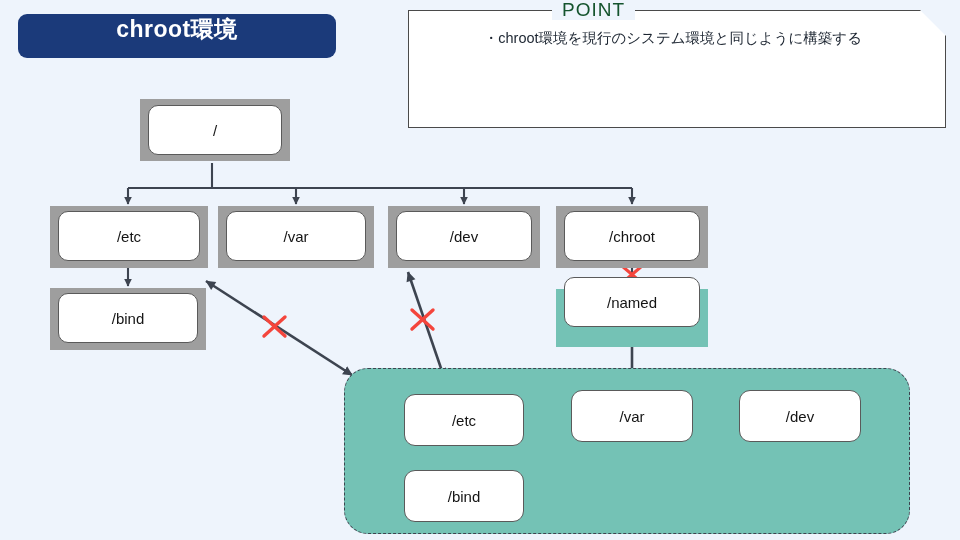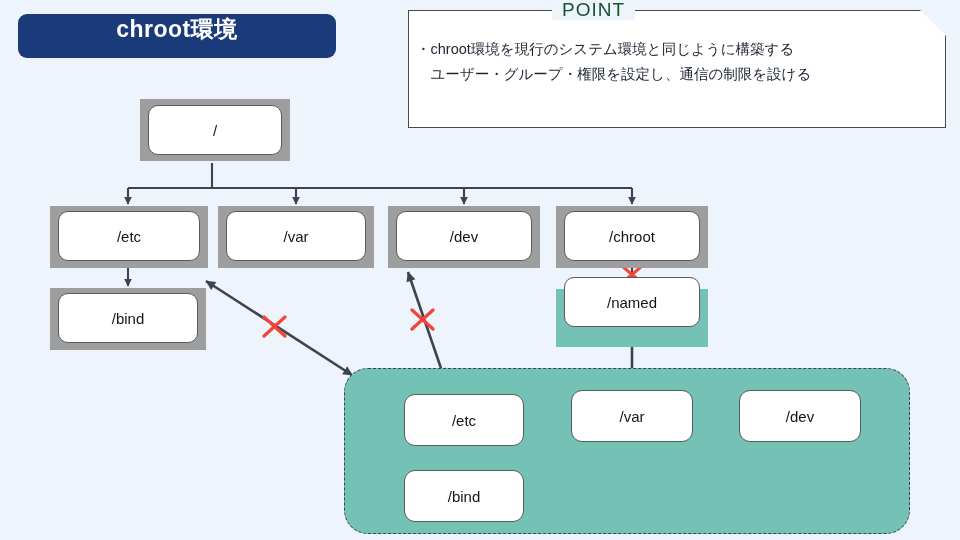--- a/index.html
+++ b/index.html
@@ -25,22 +25,22 @@
 
   
   .point-box{
     position:absolute;left:408px;top:10px;width:538px;height:118px;
     background:#ffffff;
     border:1.4px solid #4a4a4a;
     box-sizing:border-box;
     clip-path:polygon(0 0, calc(100% - 26px) 0, 100% 26px, 100% 100%, 0 100%);
   }
   .point-inner{
-    position:absolute;left:408px;top:17px;width:464px;height:118px;
-    box-sizing:border-box;padding:20px 10px 0 8px;
+    position:absolute;left:408px;top:6px;width:464px;height:118px;
+    box-sizing:border-box;padding:20px 10px 0 8px;text-align:right;
   }
   .point-label{
     position:absolute;left:552px;top:0px;
     background:#eef4fc;padding:0 10px;
     color:#14532d;font-size:19px;line-height:20px;
     letter-spacing:1px;
   }
   .point-line{
     font-size:14.5px;line-height:25px;color:#1b2430;white-space:nowrap;
   }
@@ -71,21 +71,20 @@
 
 <div id="stage">
 
   <div class="title-banner">
     <span>chroot環境</span>
   </div>
 
   <div class="point-box"></div>
   <div class="point-inner">
     <div class="point-line"><span>・chroot環境を現行のシステム環境と同じように構築する</span></div>
-    <div class="point-line"><span>　ユーザー・グループ・権限を設定し、通信の制限を設ける</span></div>
   </div>
   <div class="point-label">POINT</div>
 
   <svg class="links">
     <defs>
       <marker id="ah" markerWidth="9" markerHeight="9" refX="7.2" refY="4.5" orient="auto" markerUnits="userSpaceOnUse">
         <path d="M0,0.6 L8,4.5 L0,8.4 z" fill="#3d4450"></path>
       </marker>
       <marker id="ah2" markerWidth="11" markerHeight="11" refX="8.8" refY="5.5" orient="auto" markerUnits="userSpaceOnUse">
         <path d="M0,0.8 L9.8,5.5 L0,10.2 z" fill="#3d4450"></path>

